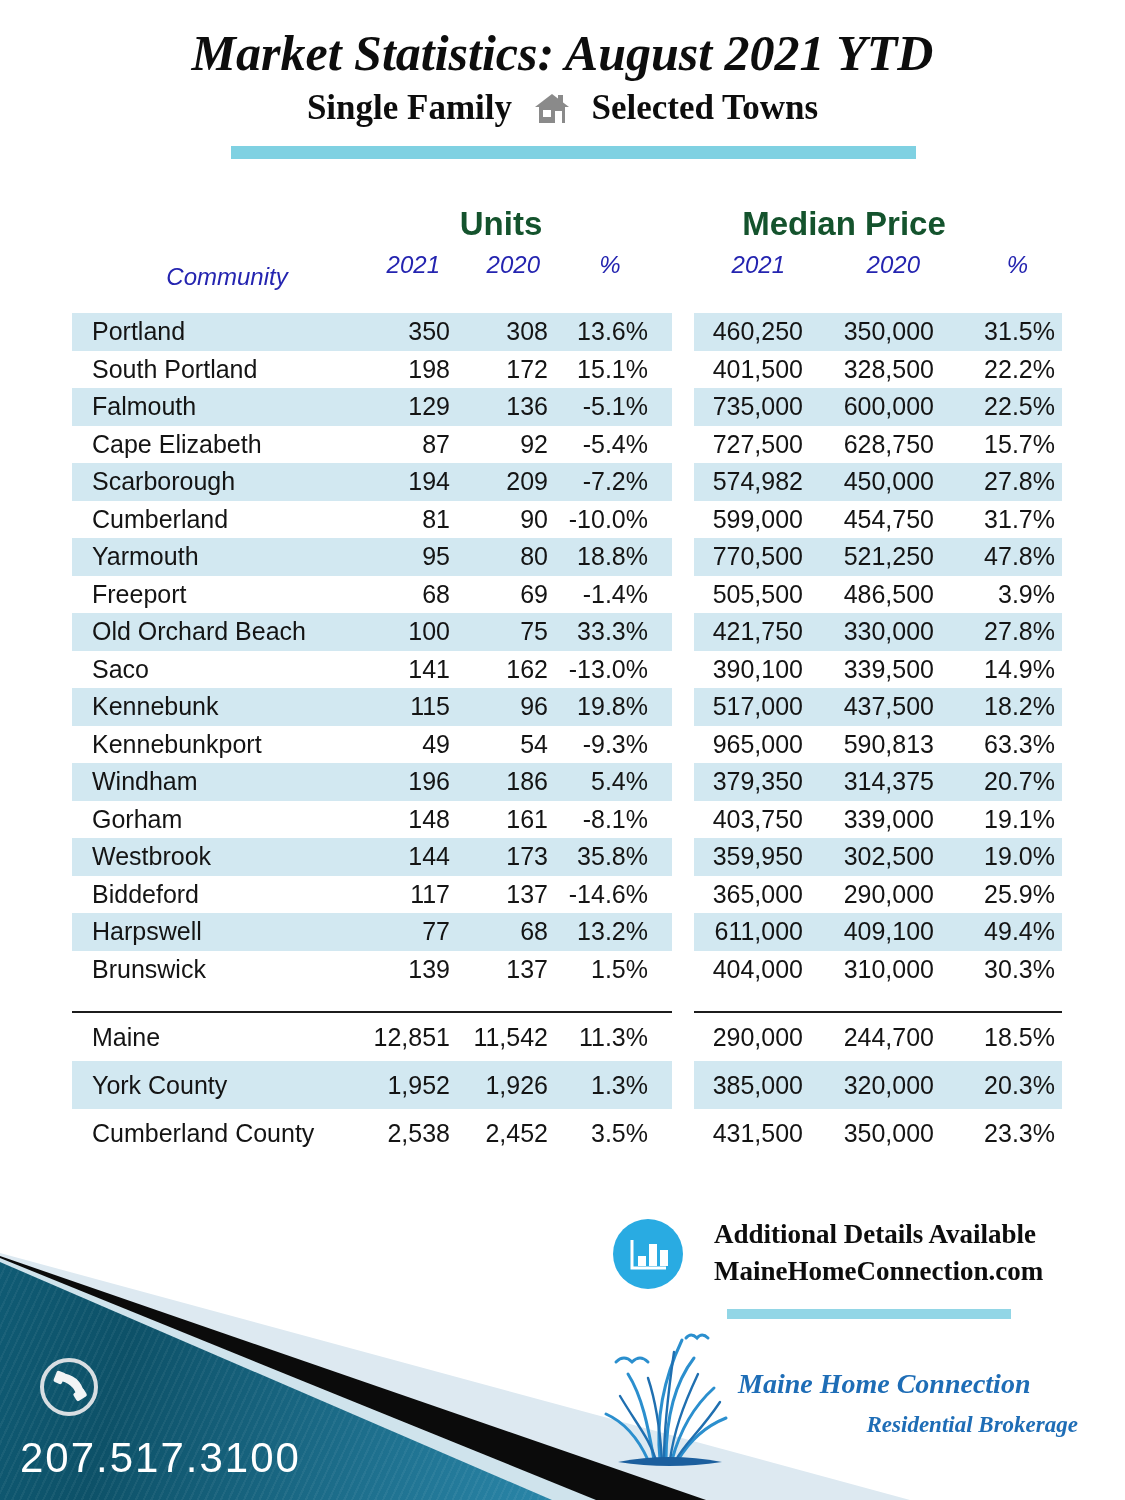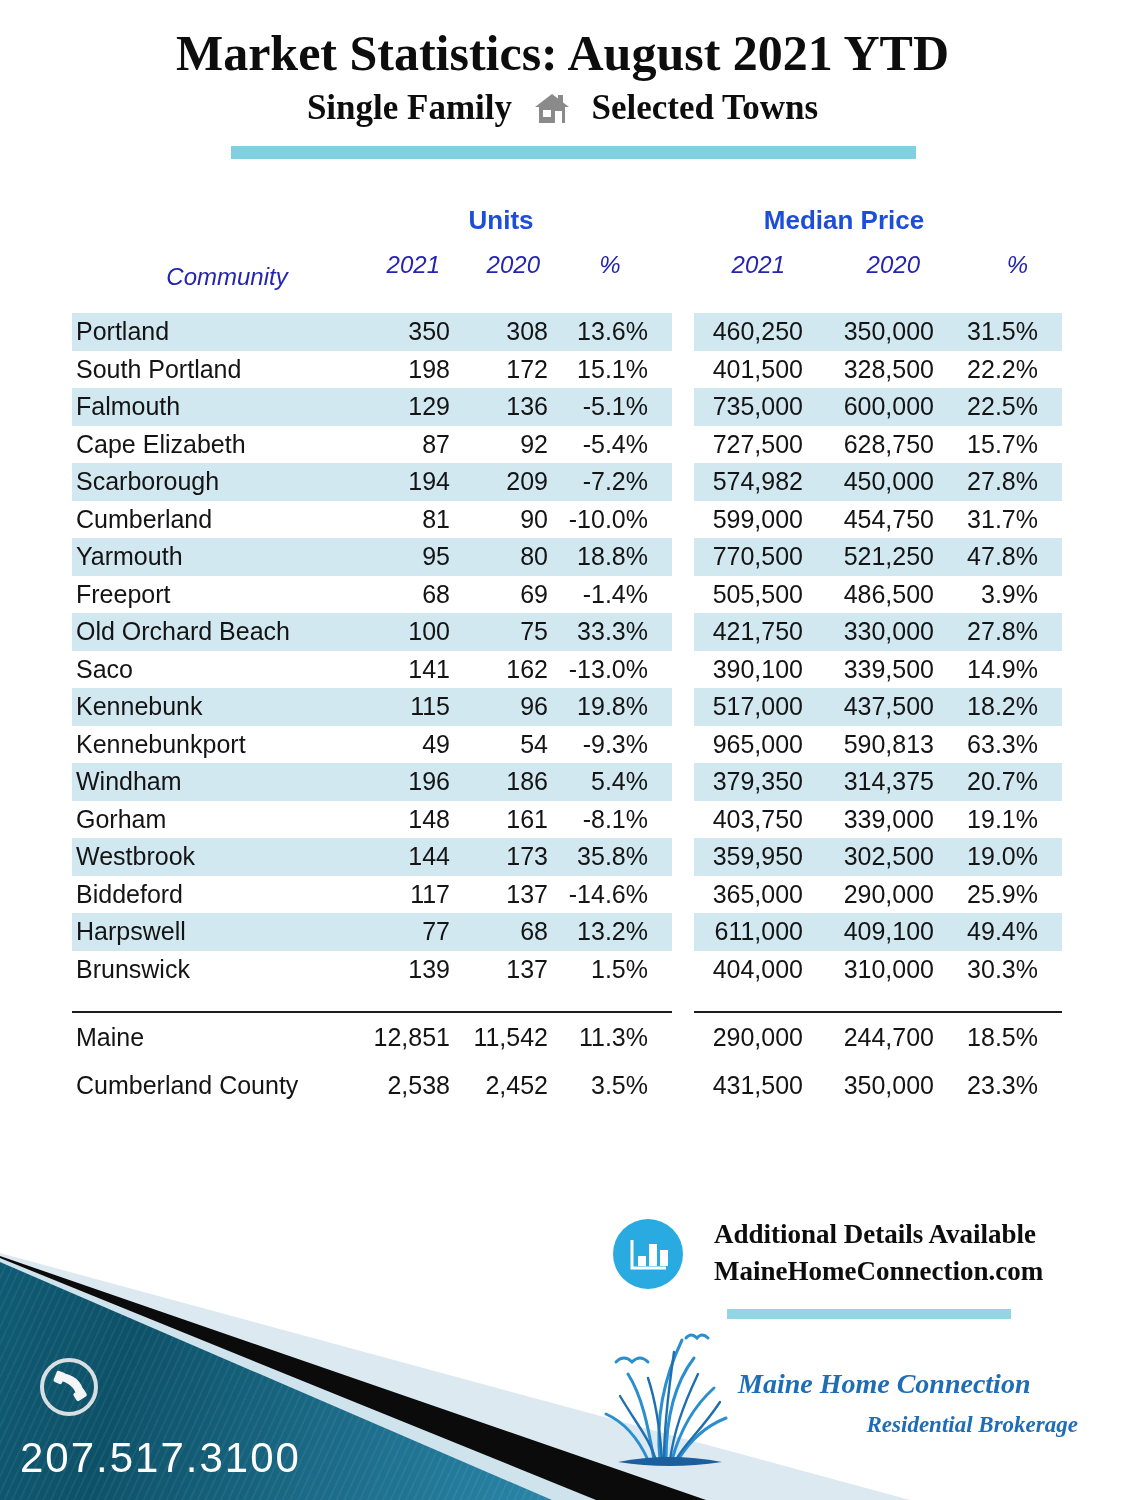--- a/index.html
+++ b/index.html
@@ -4,58 +4,58 @@
 <style>
   html,body{margin:0;padding:0;background:#ffffff;}
   .page{
     position:relative; width:1125px; height:1500px; overflow:hidden;
     background:#ffffff; font-family:"Liberation Sans", sans-serif; color:#141414;
   }
   
   .title{
     position:absolute; top:24px; left:0; width:1125px; text-align:center;
     font-family:"Liberation Serif", serif; font-weight:700; font-size:50px;
-    letter-spacing:0px; color:#0d0d0d; margin:0;
+    letter-spacing:0px; color:#0d0d0d; margin:0;font-style:italic;
   }
   .subtitle{
     position:absolute; top:88px; left:0; width:1125px; text-align:center;
     font-family:"Liberation Serif", serif; font-weight:700; font-size:35px; color:#0d0d0d;
   }
   .subtitle .house{ display:inline-block; vertical-align:-5px; margin:0 14px; }
   .teal-bar{ position:absolute; left:231px; top:146px; width:685px; height:13px; background:#7fd1e2; }
 
   
   .table{ position:absolute; left:72px; top:205px; width:990px; }
   .grid{
     display:grid;
     grid-template-columns:310px 68px 98px 124px 22px 109px 131px 128px;
     align-items:center;
   }
   .group-row{ position:relative; height:34px; }
   .gh{
-    position:absolute; font-size:26px; font-weight:700; color:#1d4ed8; text-align:center;
+    position:absolute; font-size:33px; font-weight:700; color:#14532d; text-align:center;
   }
   .gh.units{ left:310px; width:238px; }
   .gh.median{ left:622px; width:240px; padding-left:30px; }
   .header-row{ height:36px; font-style:italic; color:#2424b0; font-size:24px; font-weight:500;}
   .header-row .hc{ text-align:center;margin-top:24px; }
   .header-row .h-u21{ text-align:right; padding-right:10px; }
   .header-row .h-u20{ text-align:right; padding-right:8px; }
   .header-row .h-upct{ text-align:center; }
   .header-row .h-m21{ text-align:right; padding-right:18px; }
   .header-row .h-m20{ text-align:right; padding-right:14px; }
   .header-row .h-mpct{ text-align:right; padding-right:34px; }
   #rows{ margin-top:38px; }
   .data-row{ height:37.5px; font-size:25px; }
   .summary-row{ height:48px; font-size:25px; }
   .cell{ height:100%; display:flex; align-items:center; }
-  .cell.community{ padding-left:4px; }
+  .cell.community{ padding-left:20px; }
   .cell.num{ justify-content:flex-end; }
   .cell.upct{ padding-right:24px; }
-  .cell.mpct{ padding-right:24px;text-align:right; }
+  .cell.mpct{ padding-right:7px;text-align:right; }
   .shaded .cell{ background:#d2e8f1; }
   .shaded .cell.gapcell{ background:transparent; }
   .sep-row{ margin-top:23px; height:2px; position:relative; }
   .sep{ position:absolute; top:0; height:2px; background:#1c1c1c; }
   .sep.l{ left:0; width:600px; }
   .sep.r{ left:622px; width:368px; }
 
   
   .chart-badge{ position:absolute; left:612px; top:1218px; }
   .details-text{
@@ -324,20 +324,30 @@
     <div id="summary-rows">
         <div class="grid summary-row">
     <span class="cell community">Maine</span>
     <span class="cell num">12,851</span>
     <span class="cell num">11,542</span>
     <span class="cell num upct">11.3%</span>
     <span class="cell gapcell"></span>
     <span class="cell num">290,000</span>
     <span class="cell num">244,700</span>
     <span class="cell num mpct">18.5%</span>
+  </div>
+        <div class="grid summary-row shaded">
+    <span class="cell community">York County</span>
+    <span class="cell num">1,952</span>
+    <span class="cell num">1,926</span>
+    <span class="cell num upct">1.3%</span>
+    <span class="cell gapcell"></span>
+    <span class="cell num">385,000</span>
+    <span class="cell num">320,000</span>
+    <span class="cell num mpct">20.3%</span>
   </div>
         <div class="grid summary-row">
     <span class="cell community">Cumberland County</span>
     <span class="cell num">2,538</span>
     <span class="cell num">2,452</span>
     <span class="cell num upct">3.5%</span>
     <span class="cell gapcell"></span>
     <span class="cell num">431,500</span>
     <span class="cell num">350,000</span>
     <span class="cell num mpct">23.3%</span>

